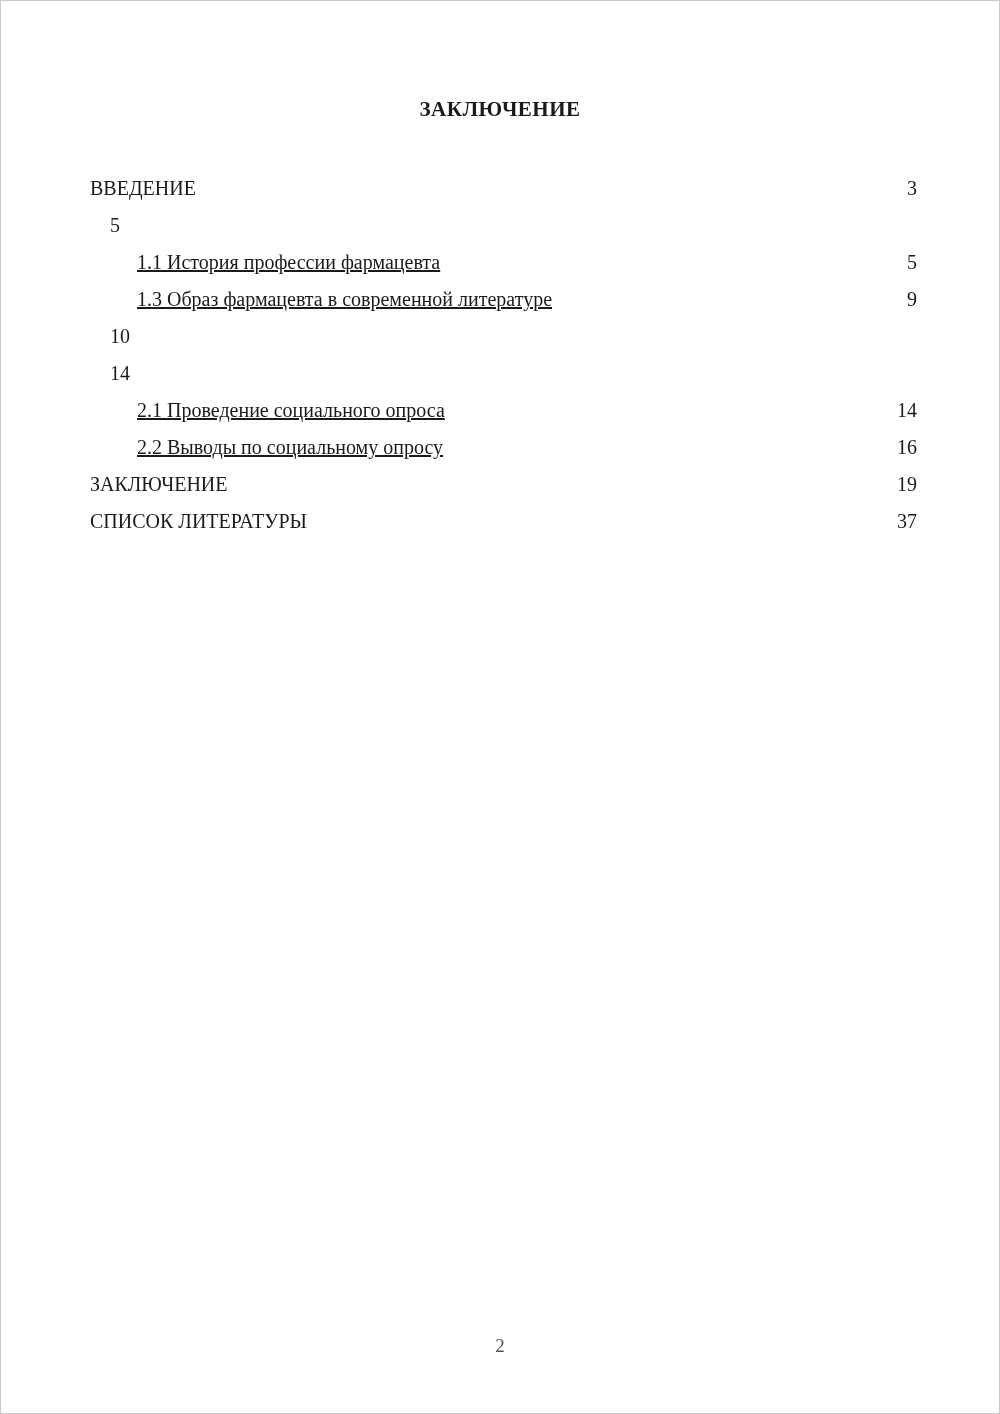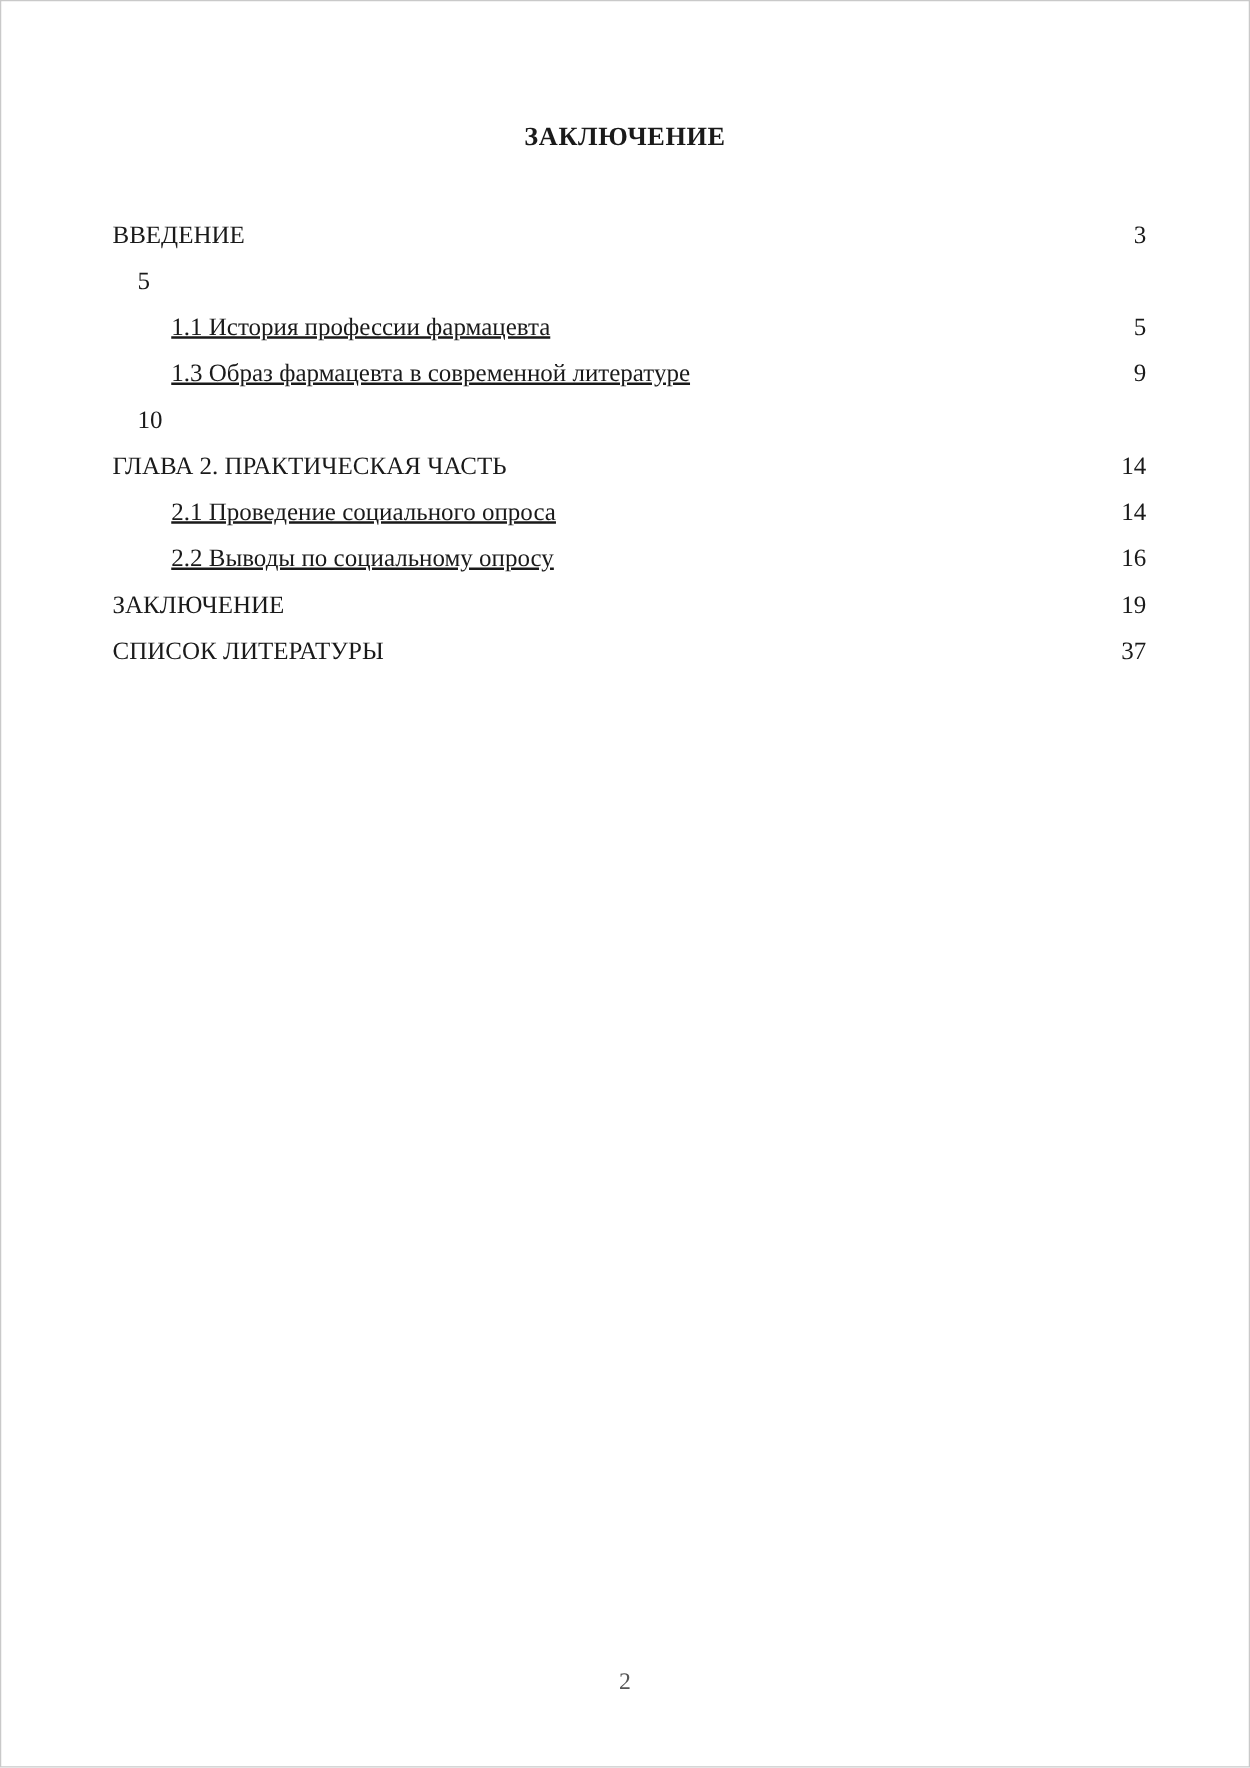--- a/index.html
+++ b/index.html
@@ -74,21 +74,20 @@
       <span class="pnum">5</span>
     </div>
     <div class="toc-row level-1">
       <span class="label">1.3 Образ фармацевта в современной литературе</span>
       <span class="pnum">9</span>
     </div>
     <div class="toc-row level-1">
       <span class="pnum">10</span>
     </div>
     <div class="toc-row level-0">
-      <span class="label">ГЛАВА 2. ПРАКТИЧЕСКАЯ ЧАСТЬ</span>
       <span class="pnum">14</span>
     </div>
     <div class="toc-row level-1">
       <span class="label">2.1 Проведение социального опроса</span>
       <span class="pnum">14</span>
     </div>
     <div class="toc-row level-1">
       <span class="label">2.2 Выводы по социальному опросу</span>
       <span class="pnum">16</span>
     </div>

